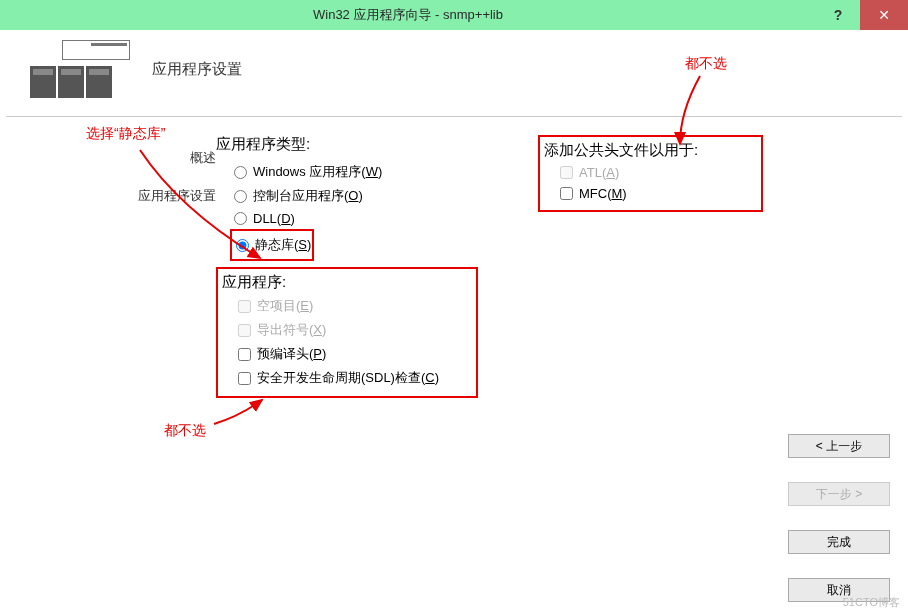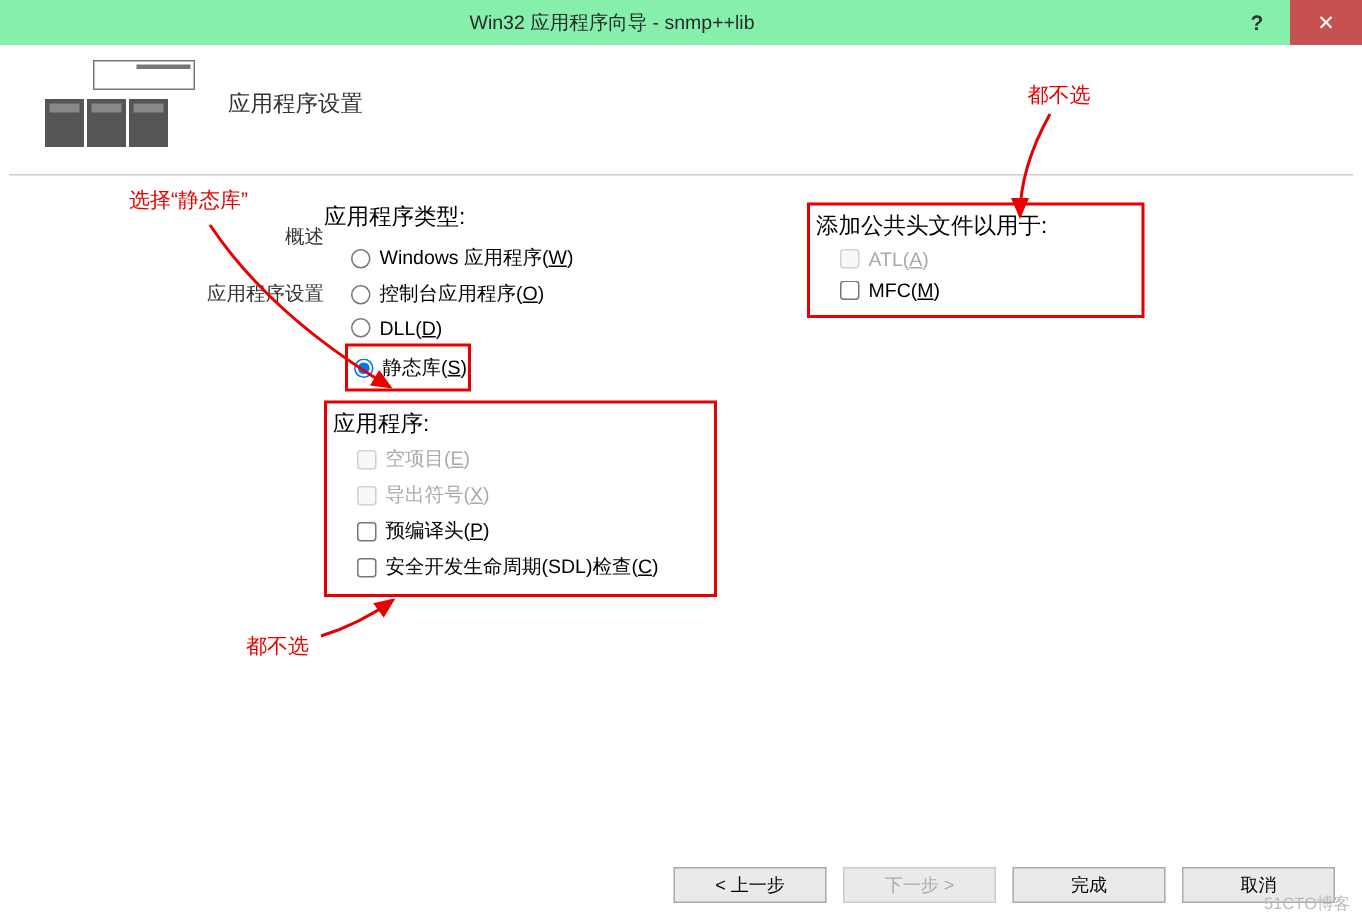--- a/index.html
+++ b/index.html
@@ -37,21 +37,21 @@
     .opt input[type=radio], .opt input[type=checkbox] { width: 13px; height: 13px; margin: 0; }
     .mn { text-decoration: underline; }
     
     .redbox { border: 2px solid #e60000; }
     .box-static { padding: 2px 1px 2px 0; display: inline-block; margin-left: 14px; }
     .box-addopt { padding: 2px 4px 6px 2px; margin-top: 6px; width: 262px; }
     .box-header-add { padding: 2px 20px 6px 2px; width: 225px; }
     
     .ann { position: absolute; color: #e60000; font-size: 14px; pointer-events: none; }
     
-    .footer { position: absolute; bottom: 12px; right: 18px; display: flex; gap: 11px; }
+    .footer { position: absolute; bottom: 12px; right: 18px; display: flex; gap: 24px; flex-direction: column; }
     .btn { width: 102px; height: 24px; background: #eaeaea; border: 1px solid #aaa; font-size: 12px; display: flex; align-items: center; justify-content: center; cursor: pointer; }
     .btn.disabled { color: #aaa; border-color: #ccc; }
     
     .watermark { position: absolute; bottom: 4px; right: 8px; color: #bbb; font-size: 11px; }
   </style>
 </head>
 <body>
 
 <div class="titlebar">
   <div class="titlebar-title">Win32 应用程序向导 - snmp++lib</div>

